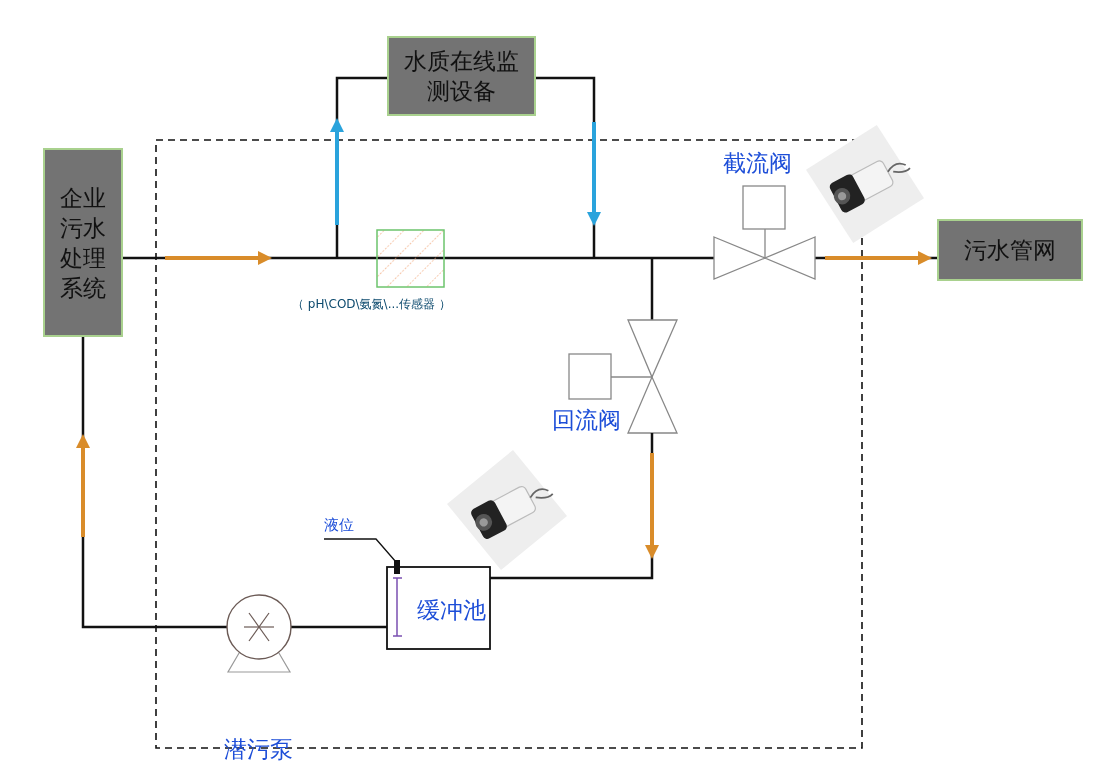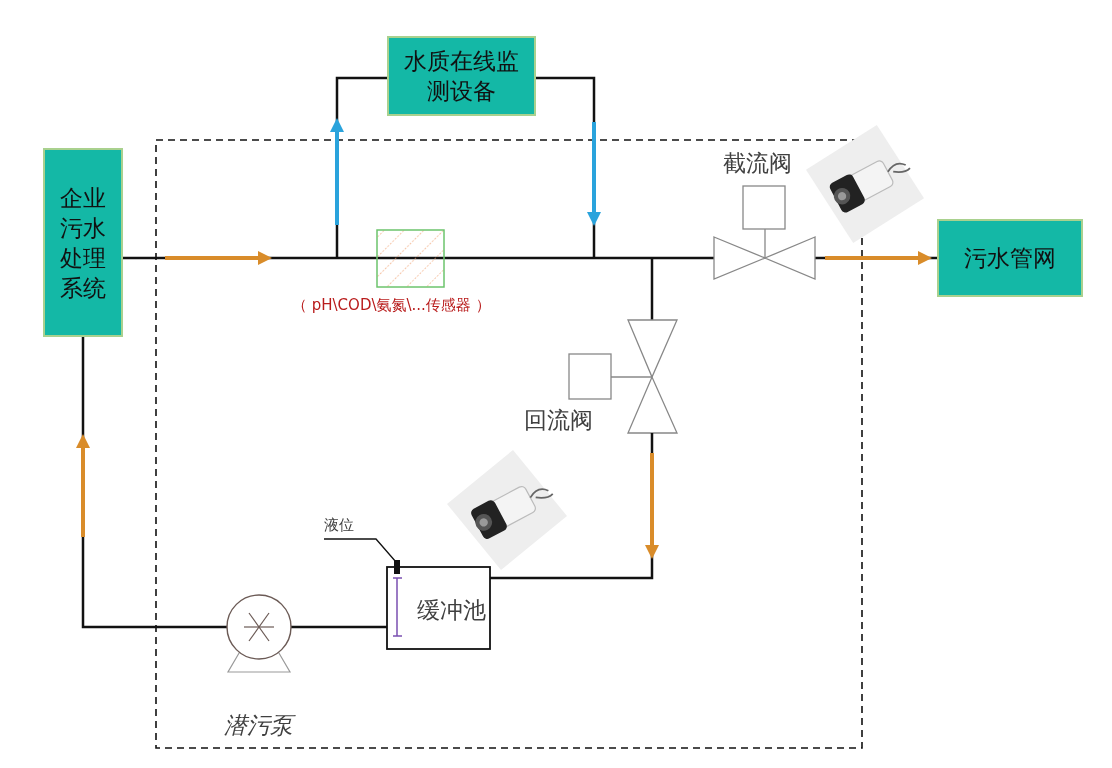--- a/index.html
+++ b/index.html
@@ -1,20 +1,20 @@
 <!DOCTYPE html>
 <html><head>
   <meta charset="utf-8">
   <style>
     html, body { margin: 0; padding: 0; background: #ffffff; }
     body { width: 1112px; height: 768px; position: relative; overflow: hidden; font-family: "DejaVu Sans", sans-serif; }
     svg.diagram { position: absolute; left: 0; top: 0; width: 1112px; height: 768px; }
-    .lbl { position: absolute; color: #404040; font-family: "DejaVu Sans", sans-serif; font-size: 23px; line-height: 27px; white-space: nowrap; text-align: right; }
-    .box { position: absolute; border: 2px solid #a9d18e; background: #14b8a6; box-sizing: border-box; display: flex; align-items: center; justify-content: center; text-align: center; color: #111; font-size: 23px; line-height: 30px; }
-    .sensor-cap { position: absolute; font-size: 15px; color: #b91c1c; white-space: nowrap; }
+    .lbl { position: absolute; color: #1d4ed8; font-family: "DejaVu Sans", sans-serif; font-size: 23px; line-height: 27px; white-space: nowrap; text-align: right; }
+    .box { position: absolute; border: 2px solid #a9d18e; background: #737373; box-sizing: border-box; display: flex; align-items: center; justify-content: center; text-align: center; color: #111; font-size: 23px; line-height: 30px; }
+    .sensor-cap { position: absolute; font-size: 12px; color: #0c4a6e; white-space: nowrap; }
     .cam { position: absolute; width: 95px; height: 95px; }
   </style>
 </head>
 <body>
 
 <svg class="diagram" viewBox="0 0 1112 768">
   <defs>
     <pattern id="hatch" patternUnits="userSpaceOnUse" width="14" height="14" patternTransform="rotate(45)">
       <line x1="0" y1="0" x2="0" y2="14" stroke="#f0a070" stroke-width="1.2" stroke-dasharray="2,1.5"></line>
     </pattern>
@@ -87,30 +87,30 @@
   <div>测设备</div>
 </div>
 
 <div class="box" style="left:43px;top:148px;width:80px;height:189px;flex-direction:column;justify-content:center;">
   <div>企业</div>
   <div>污水</div>
   <div>处理</div>
   <div>系统</div>
 </div>
 
-<div class="box" style="left:937px;top:219px;width:146px;height:78px;">
+<div class="box" style="left:937px;top:219px;width:146px;height:62px;">
   <span>污水管网</span>
 </div>
 
 <div class="sensor-cap" style="left:292px;top:296px;">（ pH\COD\氨氮\...传感器 ）</div>
 <div class="lbl" style="left:723px;top:150px;">截流阀</div>
-<div class="lbl" style="left:524px;top:407px;">回流阀</div>
+<div class="lbl" style="left:552px;top:407px;">回流阀</div>
 <div class="lbl" style="left:403px;top:597px;margin-left:14px;">缓冲池</div>
 <div class="lbl" style="left:324px;top:512px;font-size:15px;">液位</div>
-<div class="lbl" style="left:224px;top:712px;font-style:italic;">潜污泵</div>
+<div class="lbl" style="left:224px;top:736px;">潜污泵</div>
 
 <svg class="cam" viewBox="0 0 100 100" style="left:806px;top:125px;width:118px;height:118px;">
   <polygon points="0,38 60,0 100,62 40,100" fill="#eeeeee"></polygon>
   <g transform="rotate(-28 50 50)">
     <rect x="28" y="38" width="44" height="24" rx="4" fill="#f4f4f4" stroke="#bbb" stroke-width="1"></rect>
     <rect x="22" y="36" width="22" height="28" rx="4" fill="#222"></rect>
     <circle cx="28" cy="50" r="7" fill="#555"></circle>
     <circle cx="28" cy="50" r="3.5" fill="#999"></circle>
     <path d="M72 50 Q82 44 88 52 M76 52 Q84 58 90 56" stroke="#666" stroke-width="1.5" fill="none"></path>
   </g>

